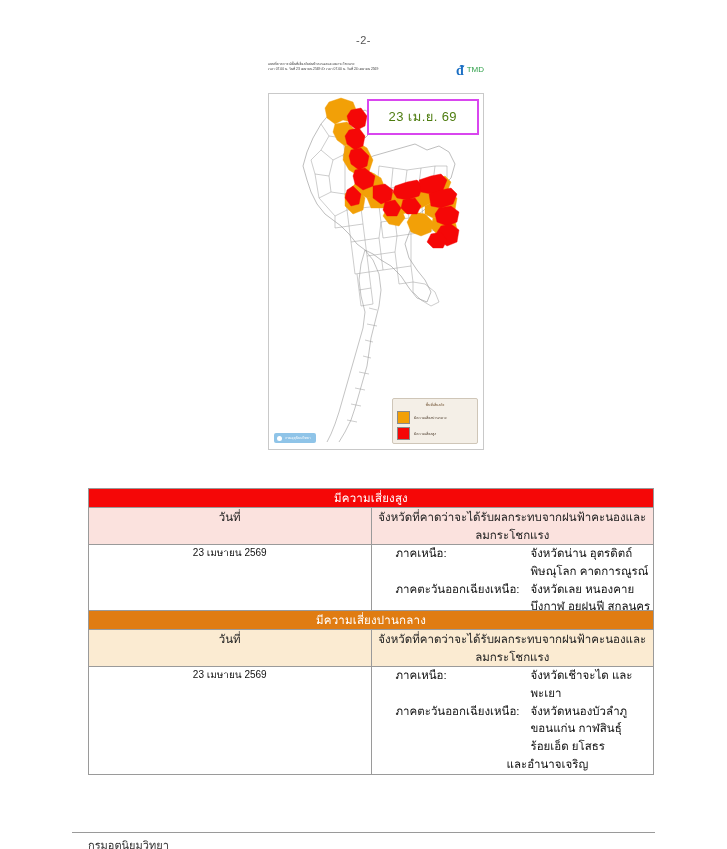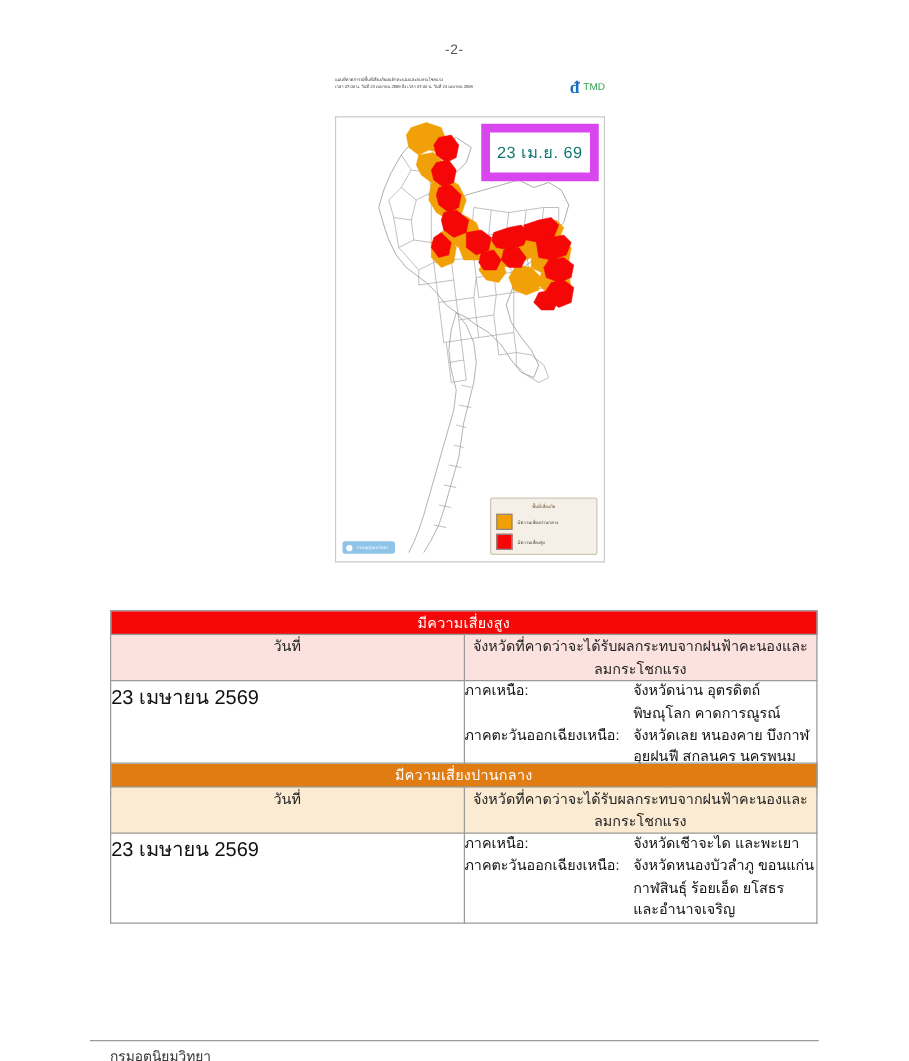--- a/index.html
+++ b/index.html
@@ -77,25 +77,25 @@
     border: 1px solid #c9c9c9;
     background: #ffffff;
     overflow: hidden;
   }
   .map-svg { display: block; width: 214px; height: 355px; }
 
   .date-badge {
     position: absolute;
     right: 4px;
     top: 5px;
-    border: 7px solid #d946ef;
+    border: 2px solid #d946ef;
     background: #ffffff;
-    padding: 5px 6px 6px;
+    padding: 5px 20px 6px;
     font-size: 13px;
-    color: #0f766e;
+    color: #4d7c0f;
     letter-spacing: 0.4px;
     white-space: nowrap;
   }
 
   .map-legend {
     position: absolute;
     right: 5px;
     bottom: 5px;
     width: 76px;
     background: #f4efe7;
@@ -178,35 +178,37 @@
   .col-head {
     font-size: 11.5px;
     font-weight: normal;
     color: #222;
     padding: 4px 0 5px;
   }
   .head-high { background: #FBE2DE; }
   .head-moderate { background: #FBEBD2; }
 
   .cell-date {
-    font-size: 16px;
+    text-align: center;
+    font-size: 10px;
     color: #111;
     padding: 8px 4px 8px;
     width: 112px;
   }
   .cell-regions {
     padding: 8px 8px 9px 10px;
     background: #ffffff;
   }
   .region-line {
     display: flex;
     align-items: flex-start;
     font-size: 11.5px;
     line-height: 1.55;
     color: #111;
+    margin-left: 24px;
   }
   .region-name {
     flex: 0 0 135px;
     white-space: nowrap;
   }
   .region-list { flex: 1 1 auto; }
   .region-cont {
     padding-left: 135px;
     font-size: 11.5px;
     line-height: 1.55;

